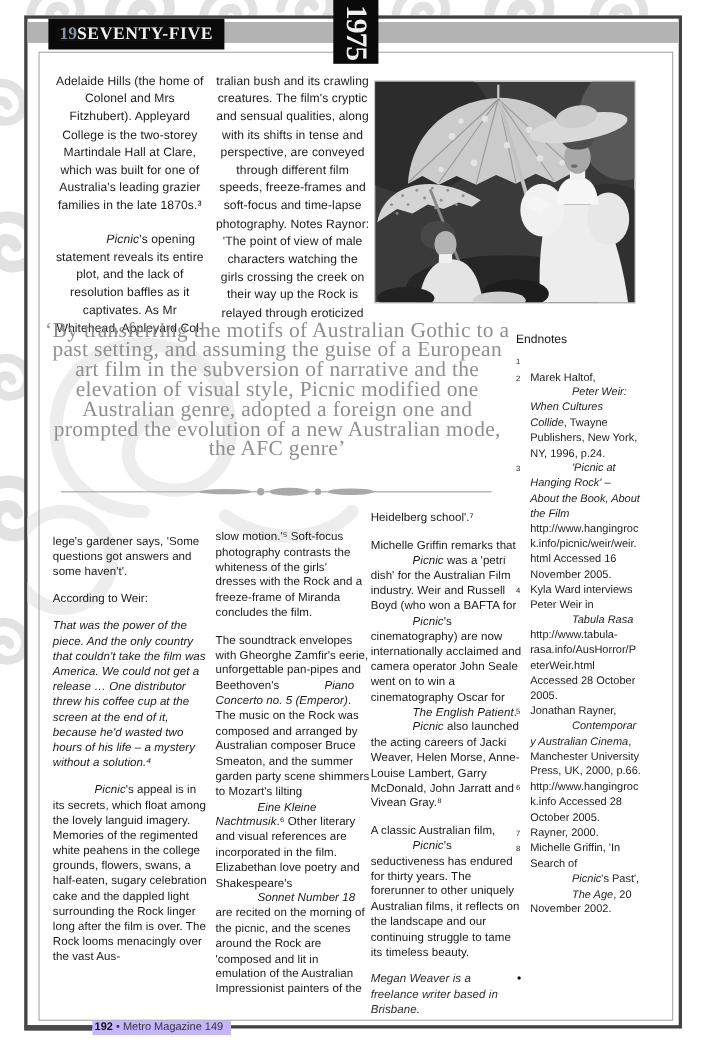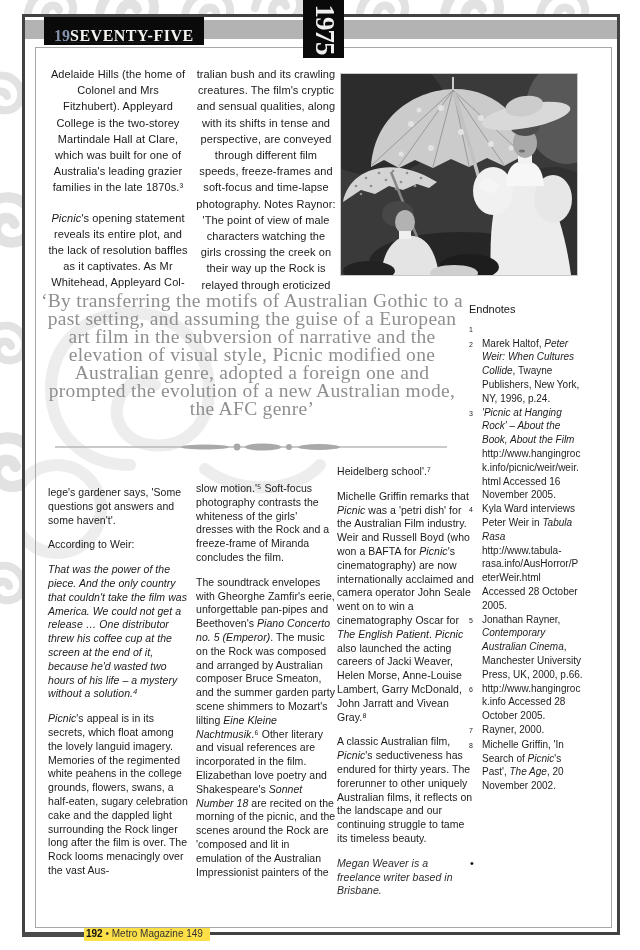--- a/index.html
+++ b/index.html
@@ -7,21 +7,21 @@
     width:640px;height:950px;background:#ffffff;position:relative;overflow:hidden;
     font-family:"Liberation Sans",sans-serif;color:#1a1a1a;
   }
   .abs{position:absolute;}
   
   .bg-orn{left:0;top:0;z-index:0;}
   
   .frame{left:22px;top:14px;width:592px;height:915px;border:3px solid #424242;background:#ffffff;z-index:1;}
   .watermark{left:25px;top:17px;z-index:2;}
   .gray-bar{left:25px;top:20px;width:592px;height:19px;background:#b3b3b3;z-index:3;}
-  .era-box{left:44px;top:17px;height:28px;background:#0a0a0a;z-index:4;display:flex;align-items:flex-end;padding:0 10px;text-decoration:underline;}
+  .era-box{left:44px;top:17px;height:28px;background:#0a0a0a;z-index:4;display:flex;align-items:center;padding:0 10px;text-decoration:underline;}
   .era-box .p19{font-family:"Liberation Serif",serif;font-weight:bold;font-size:16px;color:#8392a9;}
   .era-box .pword{font-family:"Liberation Serif",serif;font-weight:bold;font-size:16px;color:#f4f2ee;letter-spacing:.5px;}
   .year-tab{left:303px;top:0;width:41px;height:58px;background:#0a0a0a;z-index:5;display:flex;align-items:center;justify-content:center;overflow:hidden;}
   .year-tab span{font-family:"Liberation Serif",serif;font-weight:bold;font-size:27px;color:#efefef;transform:rotate(90deg);letter-spacing:-1px;white-space:nowrap;}
   .inner-border{left:35px;top:47px;width:575px;height:879px;border:1px solid #a8a8a8;z-index:2;}
   
   .col{z-index:6;}
   .body-text{font-size:11px;line-height:16.2px;letter-spacing:.1px;}
   .body-text p{margin:0 0 14px 0;text-align:center;}
   .small-text{font-size:10.5px;line-height:13.8px;letter-spacing:.05px;}
@@ -42,23 +42,23 @@
   
   .divider{left:55px;top:441px;z-index:6;}
   
   .endnotes{left:469px;top:303px;width:114px;z-index:6;font-size:10px;line-height:13.8px;}
   .endnotes-title{margin-bottom:5px;font-size:11px;color:#161616;}
   .en-item{display:flex;}
   .en-num{flex:none;width:13px;font-size:7px;padding-top:1px;color:#222;}
   .en-text{flex:1;overflow-wrap:break-word;word-break:break-word;color:#1d1d1d;}
   
   .footer-thick{left:22px;top:932px;width:62px;height:5px;background:#4a4a4a;z-index:7;}
-  .footer-text{left:84px;top:928px;z-index:8;background:#fde047;padding:0 7px 2px 2px;font-size:10px;color:#333;}
+  .footer-text{left:84px;top:928px;z-index:8;background:#c4b5fd;padding:0 7px 2px 2px;font-size:10px;color:#333;}
   .footer-text b{color:#0e0e0e;}
-  em{font-style:italic;}
+  em{font-style:italic;margin-left:38px;}
 </style>
 </head>
 <body>
 
 <svg class="abs bg-orn" width="640" height="950" viewBox="0 0 640 950">
   <defs>
     <path id="curl" d="M0,28 C4,8 26,0 38,10 C50,20 46,38 32,40 C22,42 14,34 18,26 C21,20 29,20 31,26" fill="none"></path>
   </defs>
   <g stroke="#e2e2e2" stroke-width="8" fill="none" stroke-linecap="round">
     <use href="#curl" transform="translate(28,-16)"></use>

